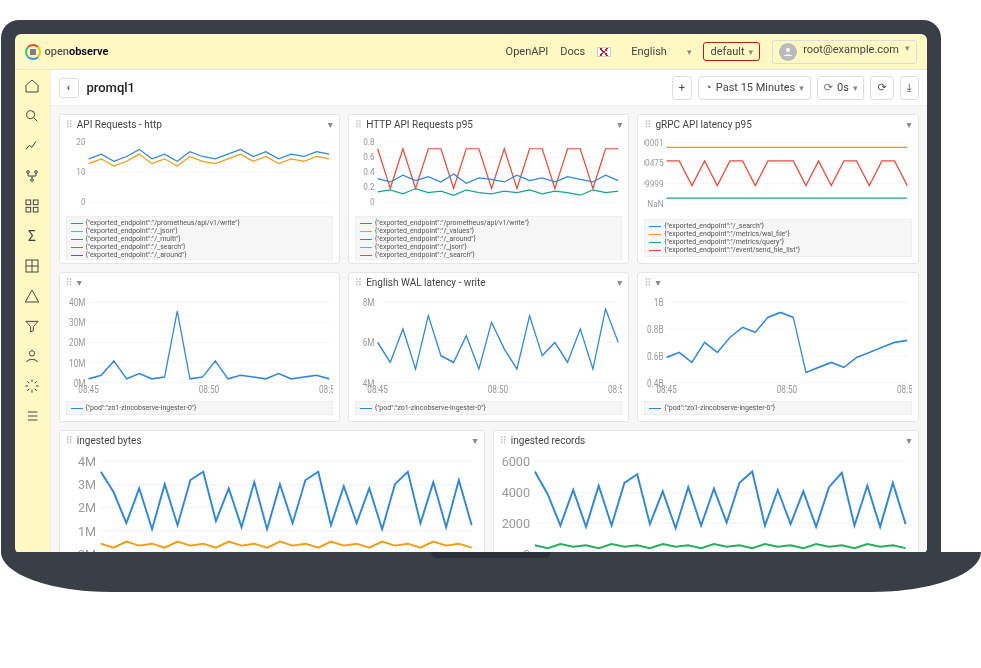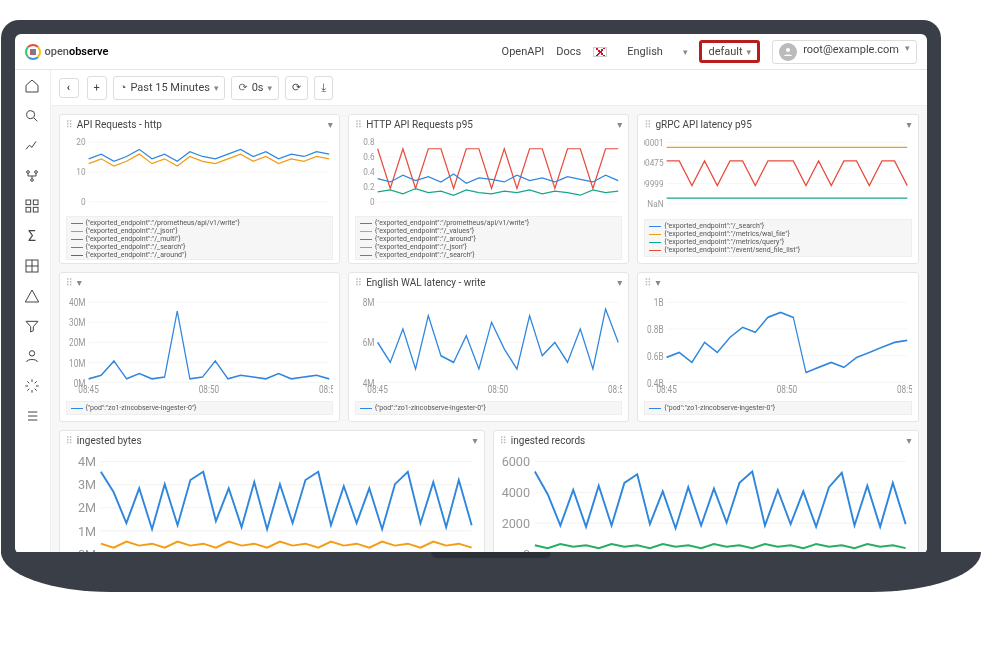--- a/index.html
+++ b/index.html
@@ -1,18 +1,18 @@
 <!DOCTYPE html>
 <html><head>
 <meta charset="utf-8">
 <style>
   * { box-sizing: border-box; margin: 0; padding: 0; }
   body { font-family: -apple-system, BlinkMacSystemFont, "Segoe UI", Roboto, sans-serif; background: #fff; display: flex; justify-content: center; align-items: flex-start; padding: 20px; }
   .laptop { width: 940px; background: #3a3f47; border-radius: 18px 18px 0 0; padding: 14px 14px 0 14px; position: relative; }
-  .screen { background: #ffffff; border-radius: 6px; overflow: hidden; height: 520px; display: flex; flex-direction: column; }
+  .screen { background: #fef9c3; border-radius: 6px; overflow: hidden; height: 520px; display: flex; flex-direction: column; }
   .laptop-base { width: 980px; height: 40px; background: #3a3f47; margin: -2px auto 0; border-radius: 0 0 110px 110px / 0 0 40px 40px; position: relative; }
   .laptop-base::before { content:""; position:absolute; top:0; left:50%; transform:translateX(-50%); width:120px; height:6px; background:#2b3036; border-radius:0 0 8px 8px; }
 
   
   .topbar { height: 36px; border-bottom: 1px solid #e5e5e5; display: flex; align-items: center; padding: 0 10px; font-size: 11px; color: #444; }
   .brand { display: flex; align-items: center; gap: 4px; font-weight: 500; }
   .brand-logo { width: 16px; height: 16px; border: 2px solid; border-color: #e74c3c #f1c40f #3498db #2ecc71; border-radius: 50%; display: inline-flex; align-items: center; justify-content: center; }
   .brand-logo::after { content:""; width:6px; height:6px; background:linear-gradient(45deg,#e74c3c,#3498db); }
   .brand-open { color: #555; }
   .brand-observe { color: #000; font-weight: 600; }
@@ -20,21 +20,21 @@
   .top-links { display: flex; gap: 12px; align-items: center; }
   .top-links .link { color: #444; cursor: pointer; }
   .lang { display:flex; align-items:center; gap:20px; cursor:pointer; }
   .flag { width:14px; height:10px; background:linear-gradient(#0a237a 50%, #ce1124 50%); background:
      linear-gradient(45deg, transparent 45%, #ce1124 45% 55%, transparent 55%),
      linear-gradient(-45deg, transparent 45%, #ce1124 45% 55%, transparent 55%),
      linear-gradient(#fff,#fff);
      border:1px solid #ccc;
   }
   .chev { font-size: 9px; color:#888; }
-  .org-sel { border:3px solid #b91c1c; border-radius:3px; padding:2px 6px; display:flex; align-items:center; gap:4px; cursor:pointer; }
+  .org-sel { border:1px solid #b91c1c; border-radius:3px; padding:2px 6px; display:flex; align-items:center; gap:4px; cursor:pointer; }
   .user { display:flex; gap:6px; border:1px solid #ddd; border-radius:3px; padding:2px 6px; cursor:pointer; }
   .avatar { width:18px; height:18px; border-radius:50%; background:#bbb; display:inline-flex; align-items:center; justify-content:center; color:#fff; font-size:10px; }
 
   
   .body { flex:1; display:flex; overflow:hidden; }
   .sidebar { width:36px; border-right:1px solid #eee; display:flex; flex-direction:column; align-items:center; padding:6px 0; gap:10px; }
   .side-ico { width:20px; height:20px; display:flex; align-items:center; justify-content:center; color:#444; cursor:pointer; font-size:14px; }
   .side-ico svg { width:16px; height:16px; stroke:#444; fill:none; stroke-width:1.5; }
 
   .main { flex:1; background:#f7f7f8; display:flex; flex-direction:column; overflow:hidden; }
@@ -163,20 +163,21 @@
       <span class="side-ico">
               <svg viewBox="0 0 24 24">
                 <path d="M6 6h14M6 12h14M6 18h14M3 6h.01M3 12h.01M3 18h.01"></path>
               </svg>
             </span>
     </div>
 
     <div class="main">
       <div class="page-head">
         <span class="back-btn">‹</span>
+        <span class="page-title">promql1</span>
         <div class="toolbar">
           <span class="tb-btn">+</span>
           <span class="tb-btn">
             <span class="tb-ico">◔</span>
             <span>Past 15 Minutes</span>
             <span class="chev">▾</span>
           </span>
           <span class="tb-btn">
             <span class="tb-ico">⟳</span>
             <span>0s</span>

